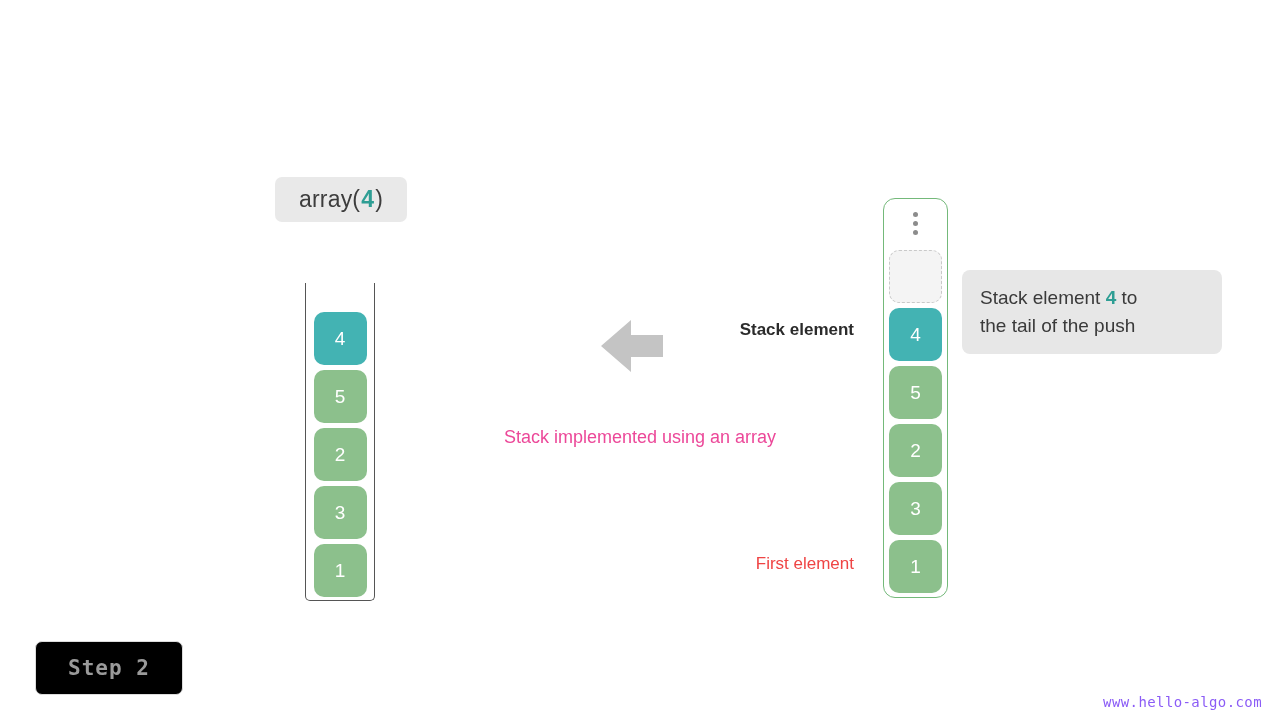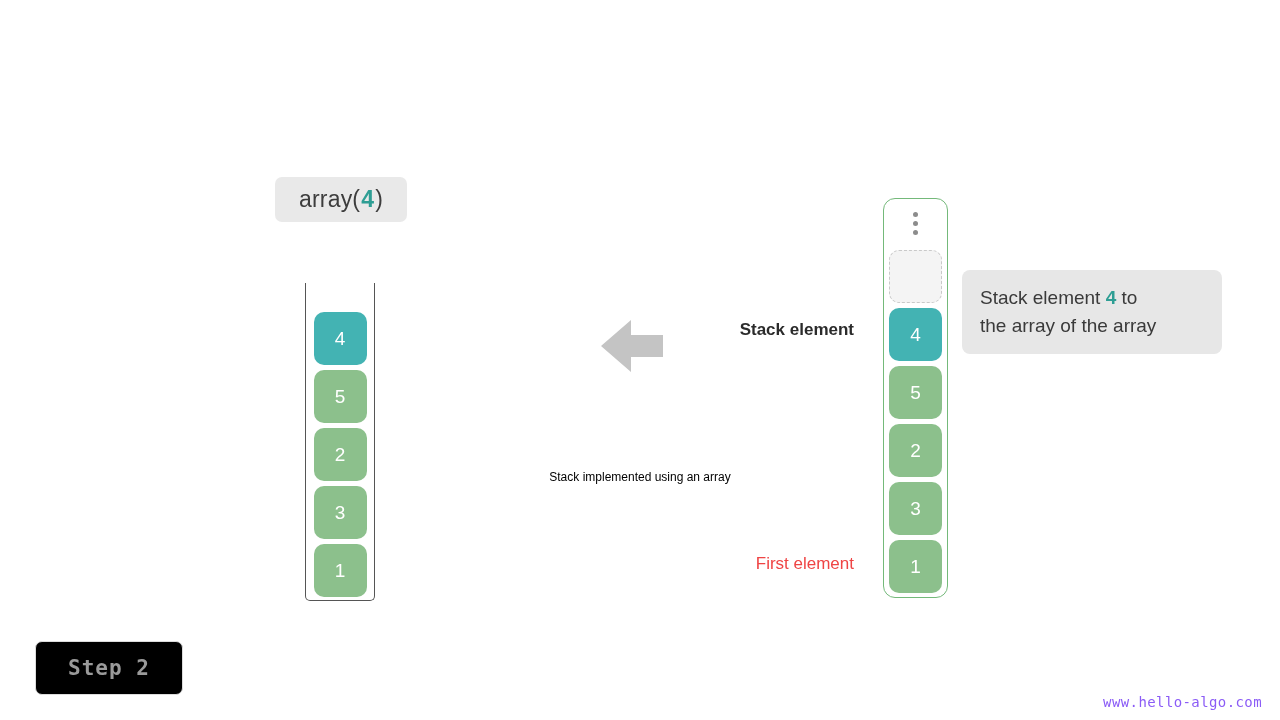--- a/index.html
+++ b/index.html
@@ -167,23 +167,22 @@
     font-size: 17px;
     font-weight: 400;
     color: #ef4444;
   }
   .caption {
     position: absolute;
     left: 400px;
     top: 427px;
     width: 480px;
     text-align: center;
-    font-size: 12px;
-    color: #000000;
-    margin-top: 43px;
+    font-size: 18px;
+    color: #ec4899;
   }
 
   
   .tooltip {
     position: absolute;
     left: 962px;
     top: 270px;
     width: 260px;
     height: 84px;
     background: #e7e7e7;
@@ -274,20 +273,20 @@
       <div class="cell teal">4</div>
       <div class="cell green">5</div>
       <div class="cell green">2</div>
       <div class="cell green">3</div>
       <div class="cell green">1</div>
     </div>
   </div>
 
   <div class="tooltip">
     <span>Stack element </span><span class="accent">4</span><span> to</span><br>
-    <span>the array of the array</span>
+    <span>the tail of the push</span>
   </div>
 
   <div class="step-badge">Step 2</div>
 
   <div class="watermark">www.hello-algo.com</div>
 
 </div>
 
 </body></html>

